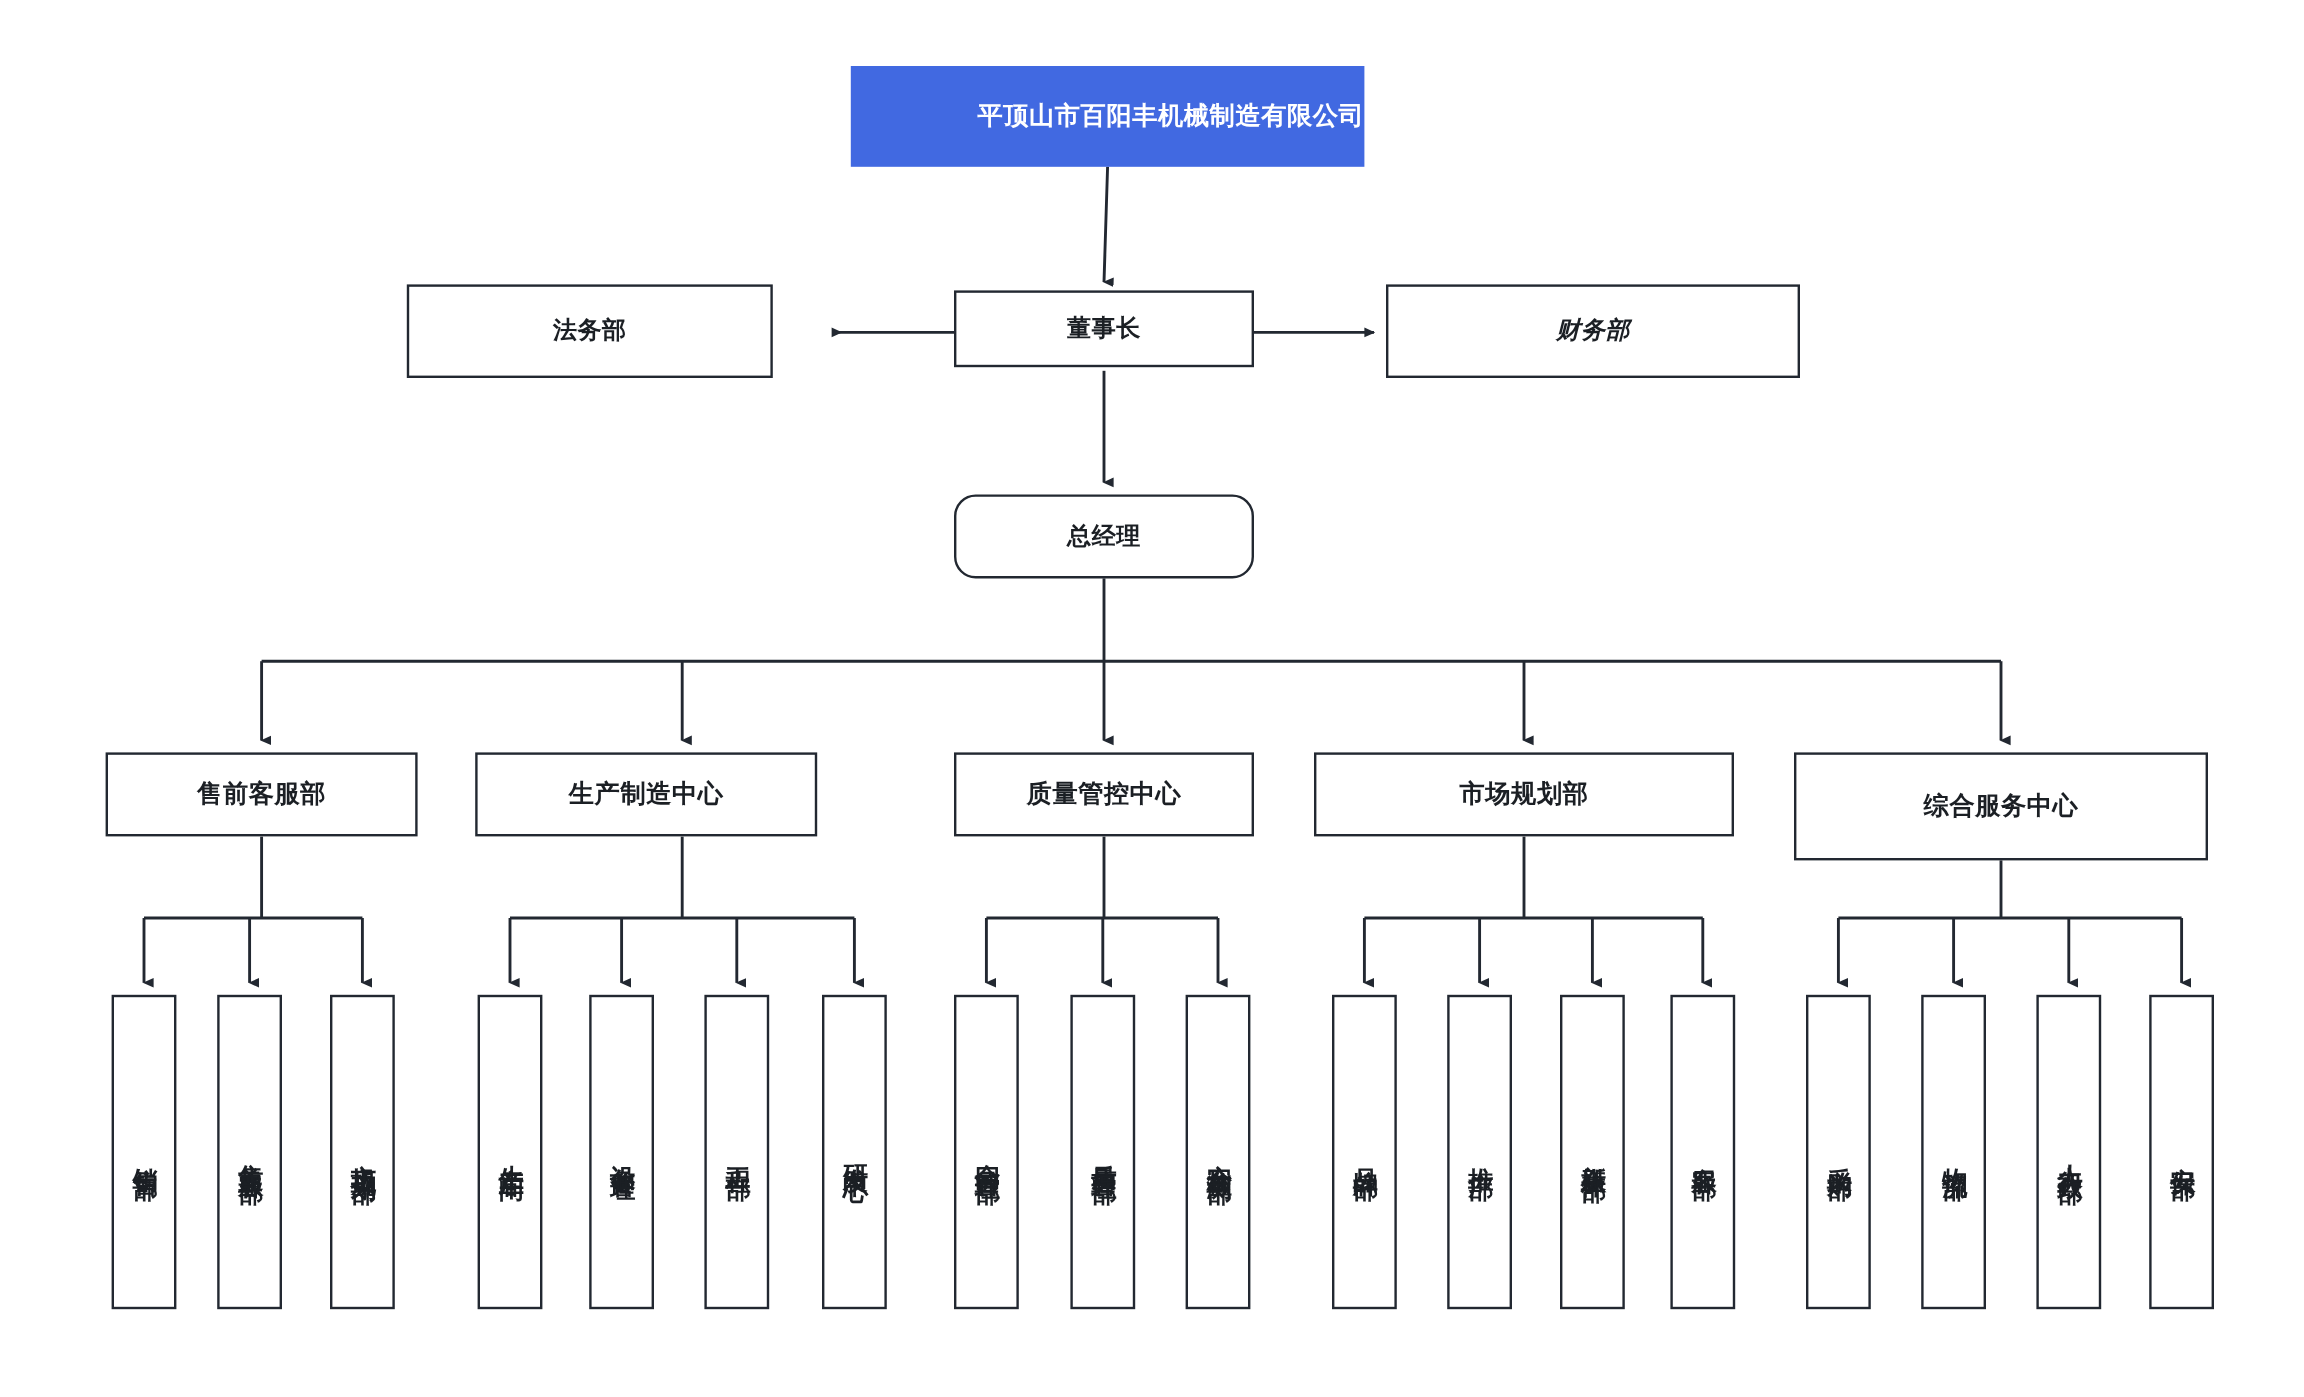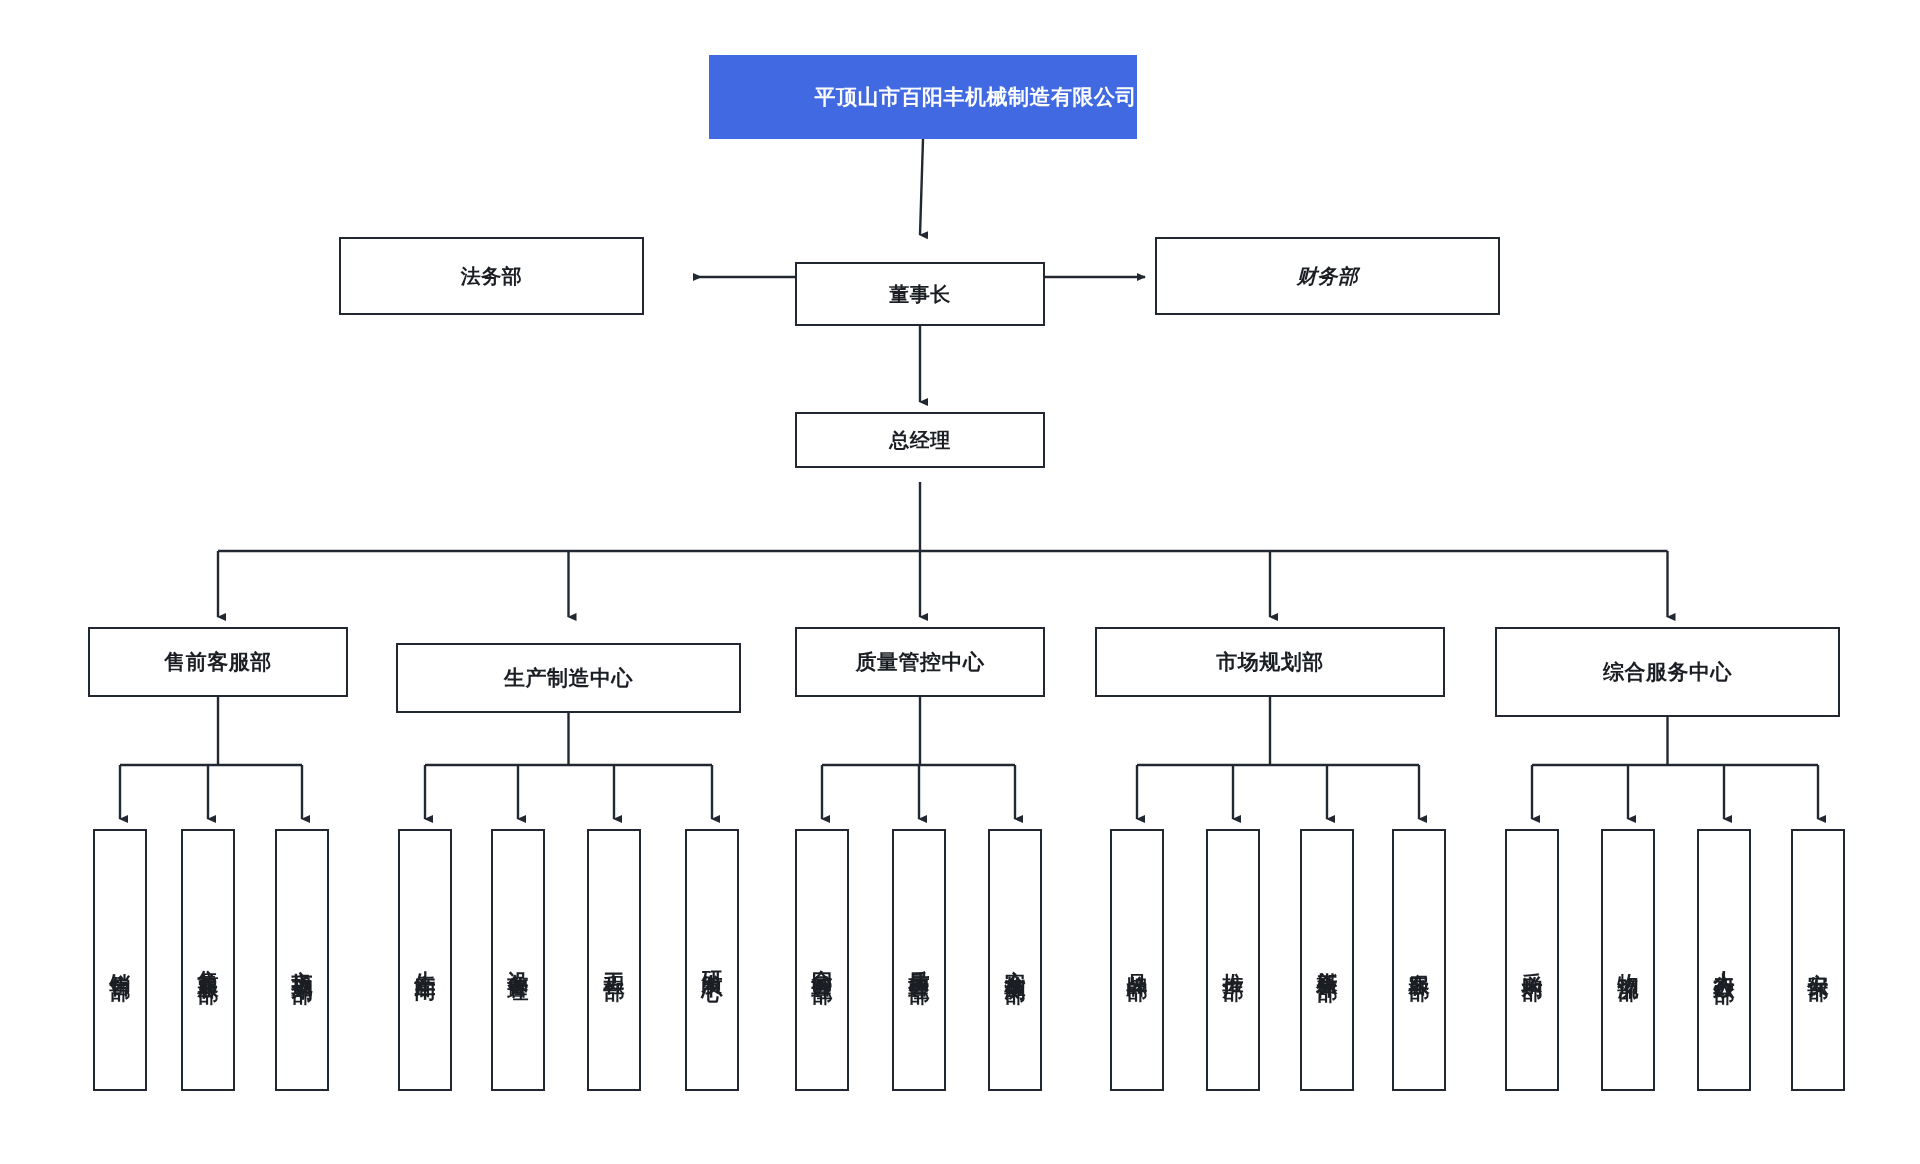--- a/index.html
+++ b/index.html
@@ -123,46 +123,46 @@
   </svg>
 
   <div class="node-box root" id="node-root" style="left: 709px; top: 55px; width: 428px; height: 84px;">
     <span class="node-label">平顶山市百阳丰机械制造有限公司</span>
   </div>
 
   <div class="node-box level-exec" id="node-left-staff" style="left: 339px; top: 237px; width: 305px; height: 78px;">
     <span class="node-label">法务部</span>
   </div>
 
-  <div class="node-box level-exec" id="node-chairman" style="left: 795px; top: 262px; width: 250px; height: 64px;">
+  <div class="node-box level-exec" id="node-chairman" style="left: 795px; top: 242px; width: 250px; height: 64px;">
     <span class="node-label">董事长</span>
   </div>
 
   <div class="node-box level-exec" id="node-right-staff" style="left: 1155px; top: 237px; width: 345px; height: 78px; font-style: italic;">
     <span class="node-label">财务部</span>
   </div>
 
-  <div class="node-box level-exec" id="node-gm" style="left: 795px; top: 412px; width: 250px; height: 56px;">
+  <div class="node-box level-exec" id="node-gm" style="left: 795px; top: 412px; width: 250px; height: 70px; border-radius: 18px;">
     <span class="node-label">总经理</span>
   </div>
 
   <div id="dynamic-nodes">
       <div class="node-box level-center" style="left: 88px; top: 627px; width: 260px; height: 70px;">
         <span class="node-label">售前客服部</span>
       </div>
       <div class="node-box leaf-box" style="left: 93px; top: 829px; width: 54px; height: 262px;">
         <span class="node-label">销售部</span>
       </div>
       <div class="node-box leaf-box" style="left: 181px; top: 829px; width: 54px; height: 262px;">
         <span class="node-label">售前客服部</span>
       </div>
       <div class="node-box leaf-box" style="left: 275px; top: 829px; width: 54px; height: 262px;">
         <span class="node-label">市场规划部</span>
       </div>
-      <div class="node-box level-center" style="left: 396px; top: 643px; width: 345px; height: 70px;">
+      <div class="node-box level-center" style="left: 396px; top: 627px; width: 285px; height: 70px;">
         <span class="node-label">生产制造中心</span>
       </div>
       <div class="node-box leaf-box" style="left: 398px; top: 829px; width: 54px; height: 262px;">
         <span class="node-label">生产车间</span>
       </div>
       <div class="node-box leaf-box" style="left: 491px; top: 829px; width: 54px; height: 262px;">
         <span class="node-label">设备管理</span>
       </div>
       <div class="node-box leaf-box" style="left: 587px; top: 829px; width: 54px; height: 262px;">
         <span class="node-label">工程部</span>

